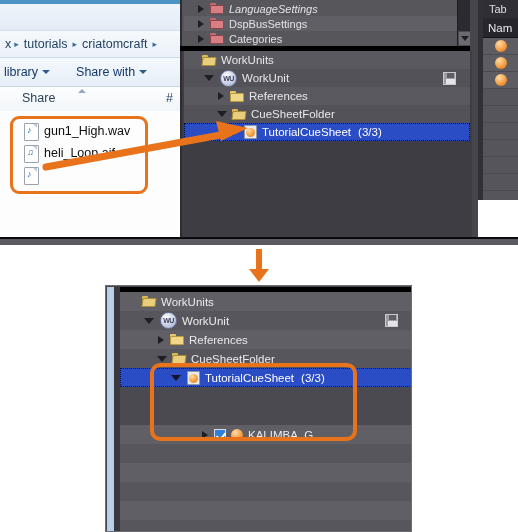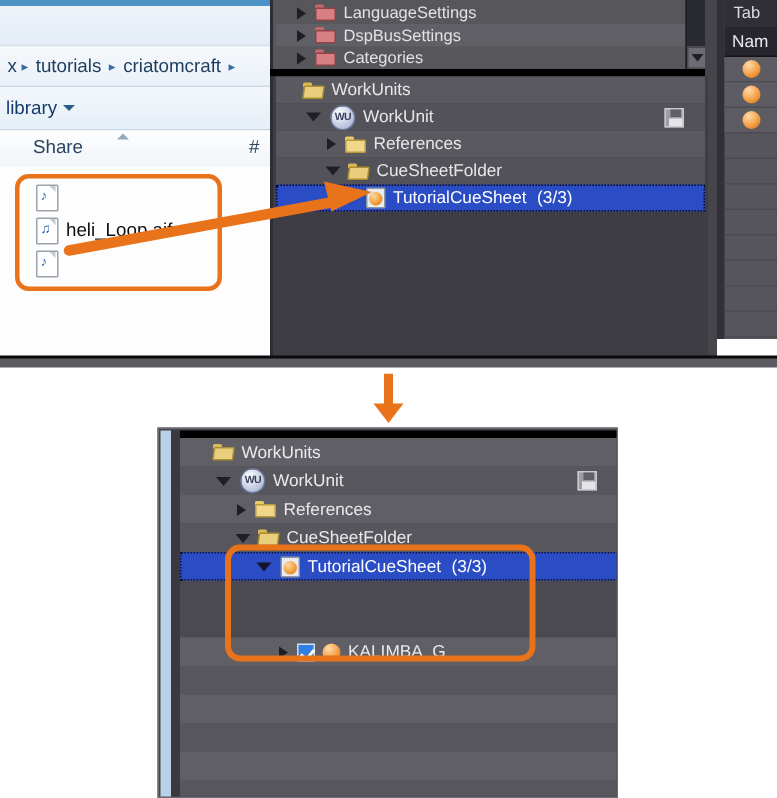--- a/index.html
+++ b/index.html
@@ -209,21 +209,21 @@
     content:"";position:absolute;left:3px;top:0;width:7px;height:5px;background:#5f5f66;
   }
   .diskico:after{
     content:"";position:absolute;left:2px;bottom:0;width:9px;height:5px;background:#e4e4e9;
   }
   .lbl{padding-left:5px;}
   .cnt{padding-left:7px;}
 
   
   .sliver{
-    position:absolute;left:478px;top:0;width:40px;height:226px;
+    position:absolute;left:478px;top:0;width:40px;height:200px;
     background:#56555b;overflow:hidden;
   }
   .sl-divider{position:absolute;left:0;top:0;width:5px;height:239px;background:#303036;}
   .sl-tab{
     position:absolute;left:5px;top:0;width:35px;height:18px;
     background:#2f2f35;color:#dcdce2;font-size:11px;
     display:flex;align-items:center;padding-left:6px;box-sizing:border-box;
   }
   .sl-hdr{
     position:absolute;left:5px;top:18px;width:35px;height:20px;
@@ -290,35 +290,40 @@
       <span class="crumb-sep">▸</span>
       <span class="crumb">criatomcraft</span>
       <span class="crumb-sep">▸</span>
     </div>
 
     <div class="exp-toolbar">
       <span class="tb-item">
         <span>library</span>
         <span class="caret-dn"></span>
       </span>
+      <span class="tb-item" style="margin-left:18px;">
+        <span>Share with</span>
+        <span class="caret-dn"></span>
+      </span>
     </div>
 
     <div class="exp-colhdr">
       <span class="colhdr-name">Share</span>
       <span class="sort-asc"></span>
       <span class="colhdr-num">#</span>
     </div>
 
     <div class="exp-filelist">
       <div class="file-row" style="top:10px;">
         <span class="fileicon">
           <span class="pg"></span>
             <span class="fold"></span>
           <span class="note">♪</span>
         </span>
+        <span>gun1_High.wav</span>
       </div>
       <div class="file-row" style="top:32px;">
         <span class="fileicon aif">
           <span class="pg"></span>
             <span class="fold"></span>
           <span class="note">♫</span>
         </span>
         <span>heli_Loop.aif</span>
       </div>
       <div class="file-row" style="top:54px;">
@@ -329,21 +334,21 @@
         </span>
       </div>
     </div>
 
     <div class="callout-files"></div>
   </div>
 
   <div class="toppanel">
 
     <div class="tp-upper">
-      <div class="tr" style="top:1px;">
+      <div class="tr" style="top:1px;font-style:italic;">
         <span class="tri dark" style="margin-left:14px;"></span>
         <span class="fico red" style="margin-left:6px;">
             <span class="tab"></span>
             <span class="bd"></span>
           </span>
         <span class="lbl">LanguageSettings</span>
       </div>
       <div class="tr" style="top:31px;">
         <span class="tri dark" style="margin-left:14px;"></span>
         <span class="fico red" style="margin-left:6px;">
@@ -493,21 +498,21 @@
         <span class="tri open" style="margin-left:51px;border-top-color:#14142c;"></span>
         <span class="csico" style="margin-left:6px;">
             <span class="ball"></span>
           </span>
         <span class="lbl">TutorialCueSheet</span>
         <span class="cnt">(3/3)</span>
       </div>
 
 
 
-      <div class="brow z0" style="top:133px;">
+      <div class="brow z0" style="top:133px;padding-left:16px;">
         <span class="tri dark" style="margin-left:66px;"></span>
         <span class="cbox" style="margin-left:6px;"></span>
         <span class="sphere" style="margin-left:5px;"></span>
         <span class="lbl">KALIMBA_G</span>
       </div>
 
       <div class="brow z1" style="top:152px;"></div>
       <div class="brow z0" style="top:171px;"></div>
       <div class="brow z1" style="top:190px;"></div>
       <div class="brow z0" style="top:209px;"></div>

